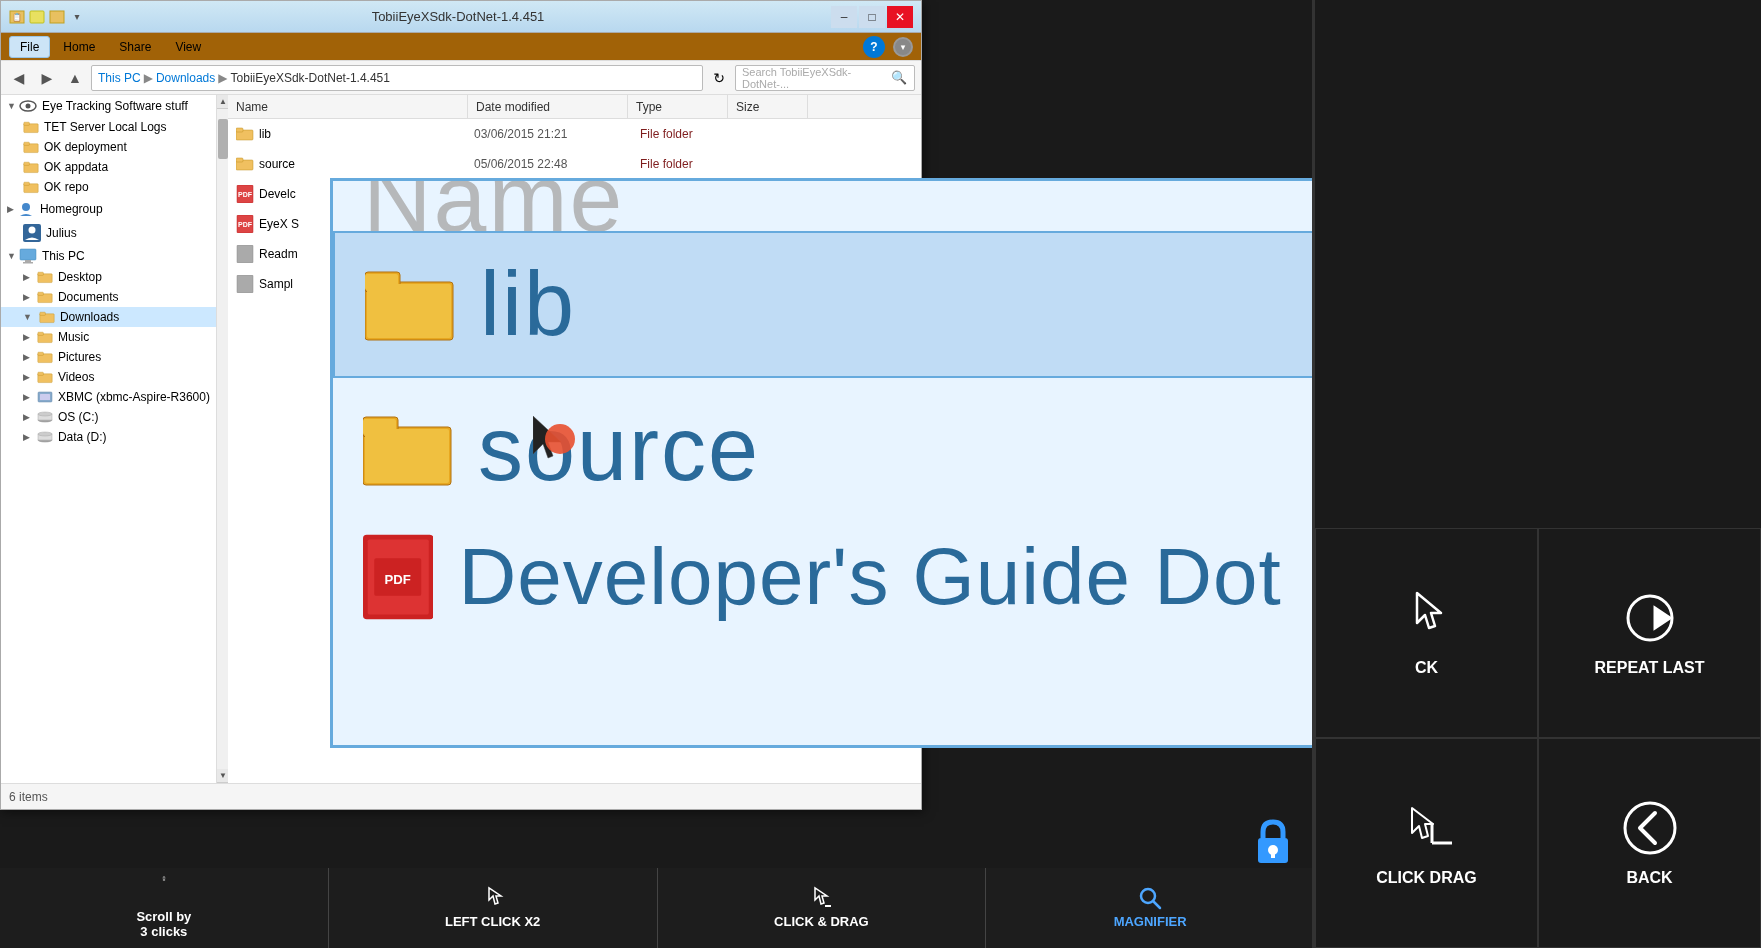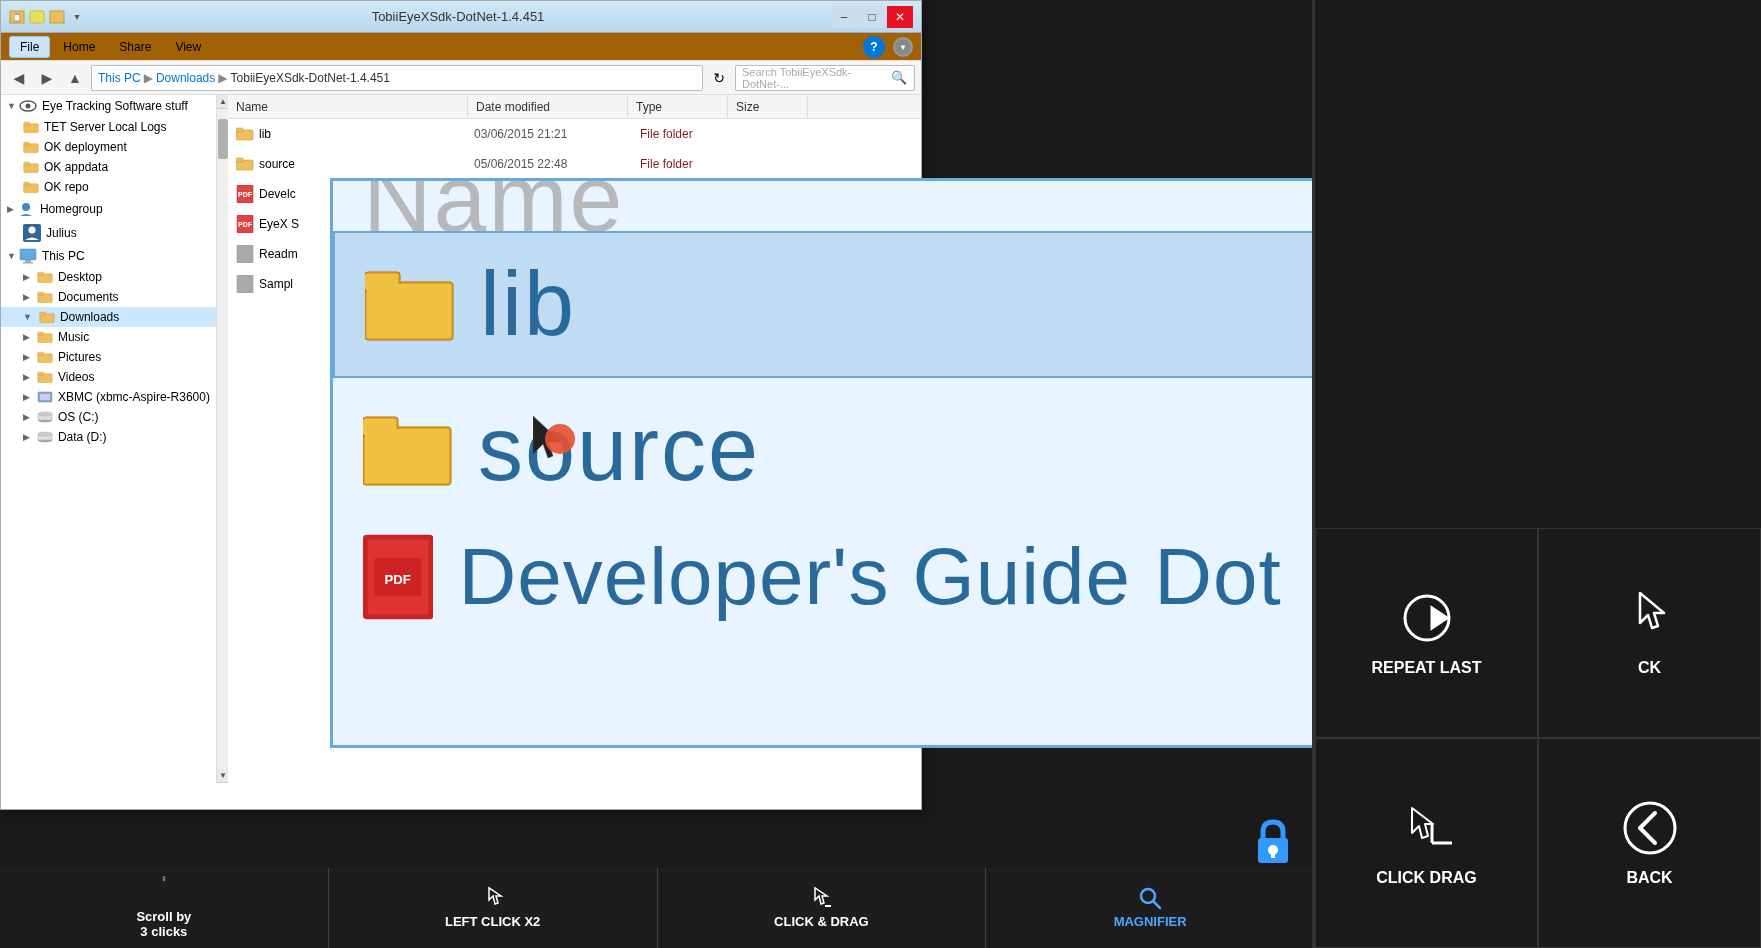--- a/index.html
+++ b/index.html
@@ -731,20 +731,23 @@
           <svg width="18" height="18" viewBox="0 0 18 18">
             <rect x="1" y="0" width="16" height="18" rx="1" fill="#aaa" stroke="#888" stroke-width="0.5"></rect>
           </svg>
           <span>Sampl</span>
         </div>
       </div>
     </div>
 
   </div>
 
+  <div id="status-bar">
+    <span>6 items</span>
+  </div>
 
 </div>
 
 <div id="zoom-overlay">
 
   <div style="padding: 0 30px; margin-top: -30px; overflow: hidden; height: 80px;">
     <div style="font-size: 95px; font-weight: 300; color: #aaa; line-height:1; opacity:0.8; letter-spacing: 2px;">Name</div>
   </div>
 
   <div style="display:flex;align-items:center;gap:25px;padding:20px 30px;background:#c0dcf5;border:2px solid #66aadd;margin:0 0 5px 0;">
@@ -792,34 +795,34 @@
 
 <div id="right-panel">
 
   <div id="right-top"></div>
 
   <div id="right-bottom">
 
     <div class="action-cell">
       <div class="action-icon">
         <svg viewBox="0 0 60 60">
+          <path d="M20,5 L20,35 L28,27 L32,40 L38,38 L34,25 L44,25 Z" stroke="white" stroke-width="2.5" fill="none" stroke-linejoin="round"></path>
+        </svg>
+      </div>
+      <span class="action-label">CK</span>
+    </div>
+
+    <div class="action-cell">
+      <div class="action-icon">
+        <svg viewBox="0 0 60 60">
           <circle cx="30" cy="30" r="22" stroke="white" stroke-width="3" fill="none"></circle>
           <polygon points="35,20 50,30 35,40" fill="white"></polygon>
         </svg>
       </div>
       <span class="action-label">REPEAT LAST</span>
-    </div>
-
-    <div class="action-cell">
-      <div class="action-icon">
-        <svg viewBox="0 0 60 60">
-          <path d="M20,5 L20,35 L28,27 L32,40 L38,38 L34,25 L44,25 Z" stroke="white" stroke-width="2.5" fill="none" stroke-linejoin="round"></path>
-        </svg>
-      </div>
-      <span class="action-label">CK</span>
     </div>
 
     <div class="action-cell">
       <div class="action-icon">
         <svg viewBox="0 0 60 60">
           <path d="M15,10 L15,35 L22,28 L25,40 L31,38 L28,26 L36,26 Z" stroke="white" stroke-width="2" fill="none" stroke-linejoin="round"></path>
           <path d="M35,45 L55,45" stroke="white" stroke-width="3" marker-end="url(#arr)"></path>
           <path d="M35,45 L35,25" stroke="white" stroke-width="3"></path>
         </svg>
       </div>

